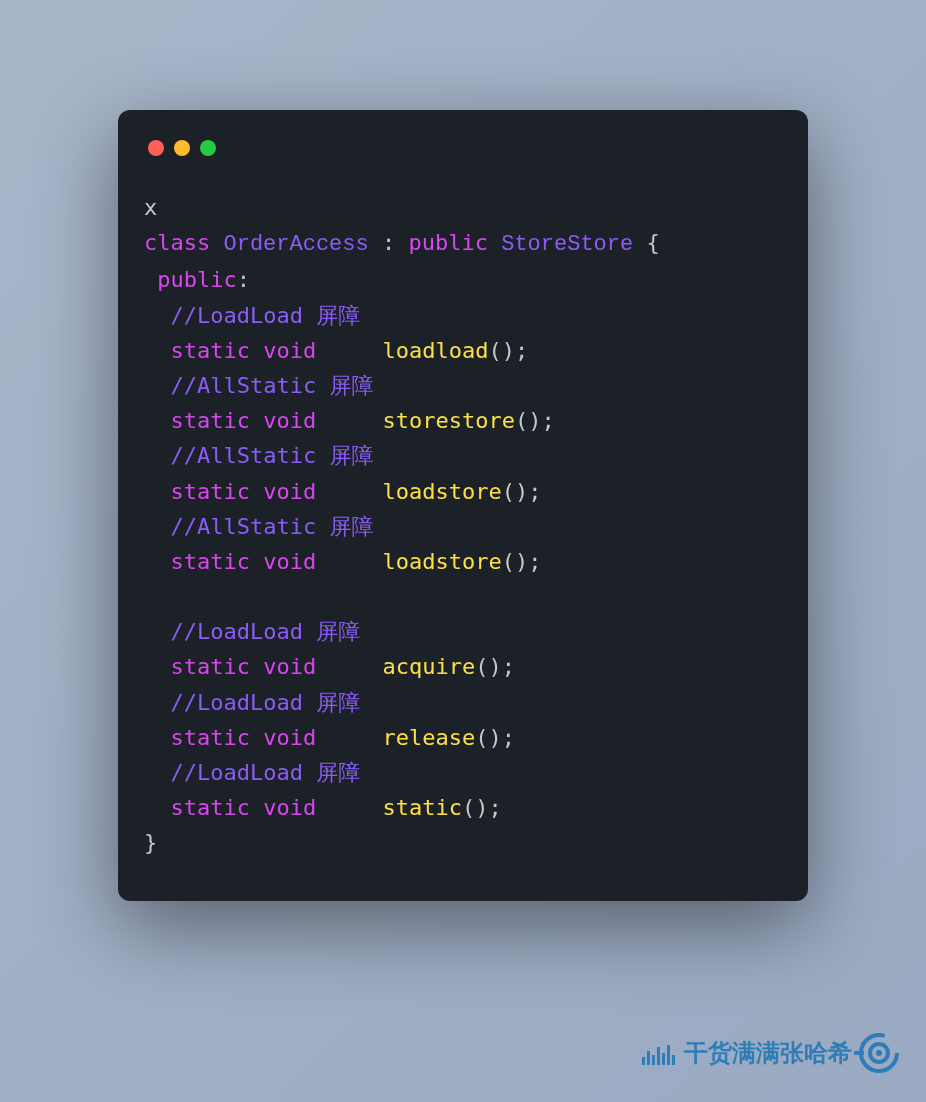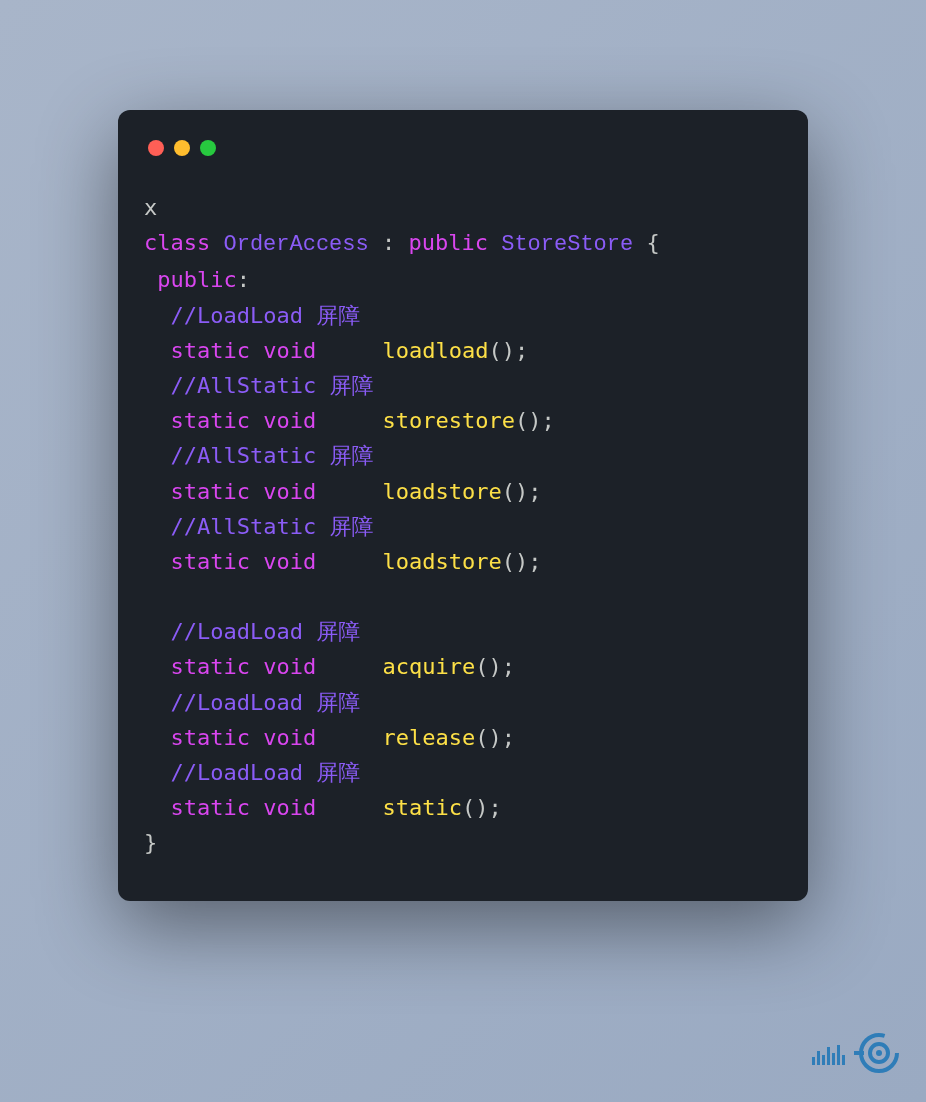--- a/index.html
+++ b/index.html
@@ -110,19 +110,20 @@
 <div class="watermark">
   <div class="watermark-bars">
     <span style="height:8px"></span>
     <span style="height:14px"></span>
     <span style="height:10px"></span>
     <span style="height:18px"></span>
     <span style="height:12px"></span>
     <span style="height:20px"></span>
     <span style="height:10px"></span>
   </div>
+  <span class="watermark-text">干货满满张哈希</span>
   <svg class="watermark-icon" viewBox="0 0 50 50">
     <circle cx="25" cy="25" r="18" fill="none" stroke="#2f7db8" stroke-width="4" stroke-dasharray="90 30"></circle>
     <circle cx="25" cy="25" r="9" fill="none" stroke="#2f7db8" stroke-width="4"></circle>
     <circle cx="25" cy="25" r="3" fill="#2f7db8"></circle>
     <line x1="0" y1="25" x2="10" y2="25" stroke="#2f7db8" stroke-width="4"></line>
   </svg>
 </div>
 
 </body></html>

